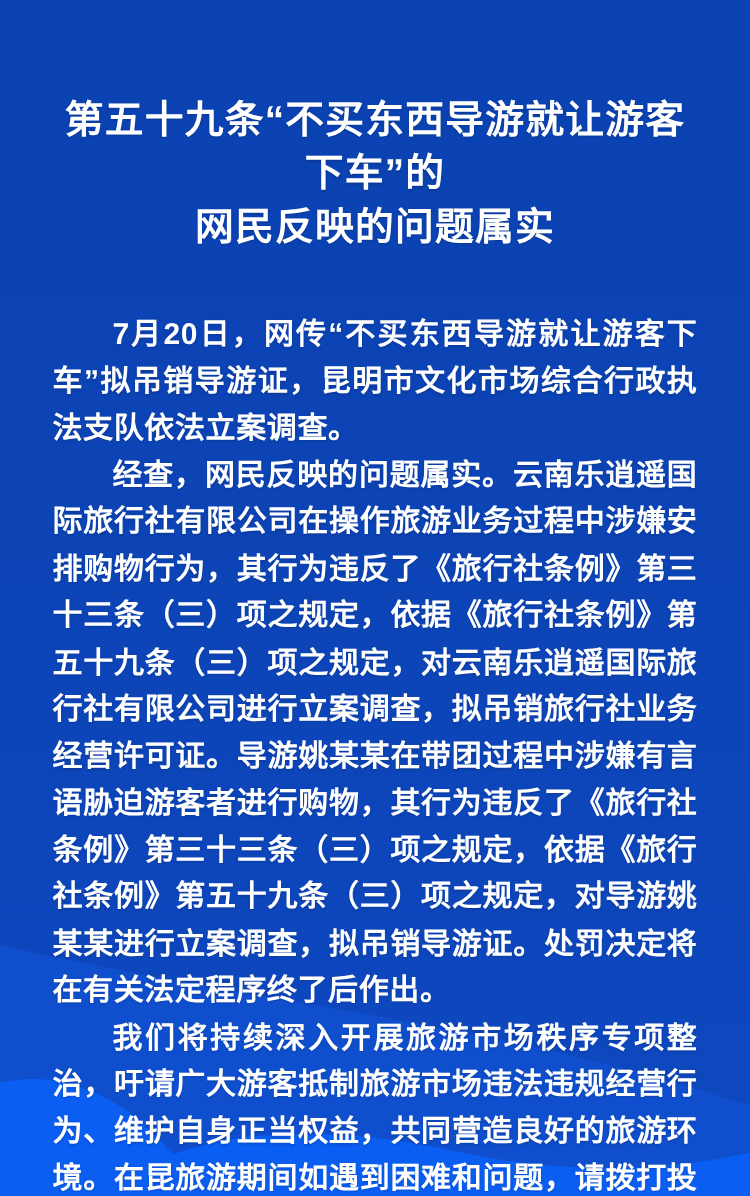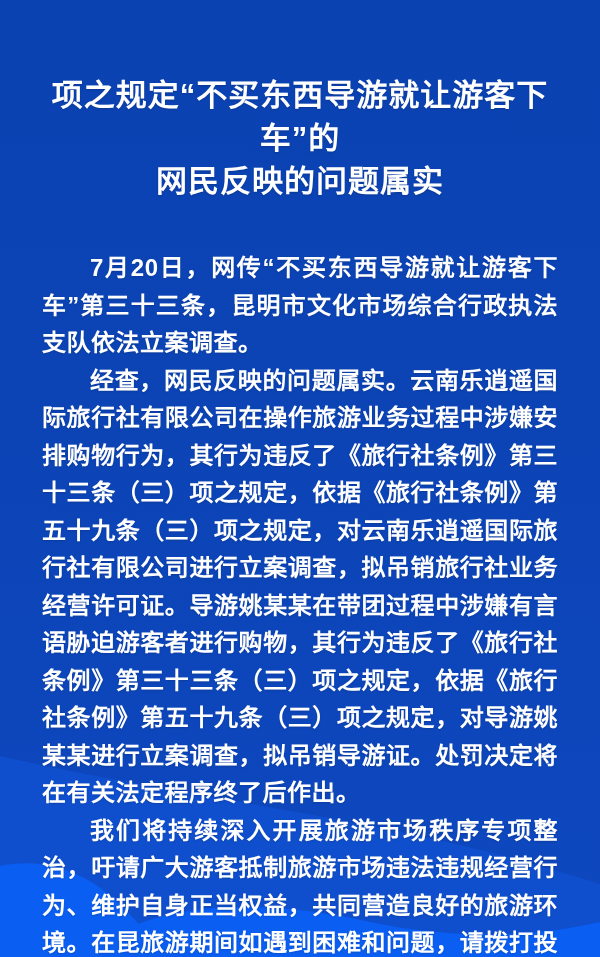--- a/index.html
+++ b/index.html
@@ -54,24 +54,24 @@
 
   <svg class="waves" viewBox="0 0 600 957" preserveAspectRatio="none" aria-hidden="true">
     <path d="M0,756 C130,786 280,806 420,836 C500,853 560,872 600,884 L600,957 L0,957 Z" fill="#0f4fce"></path>
     <path d="M0,866 C45,856 95,872 135,920 C160,948 190,957 220,957 L0,957 Z" fill="#0a5ef2"></path>
     <path d="M80,957 C150,898 260,898 370,922 C460,941 540,936 600,922 L600,957 Z" fill="#0a5ef2"></path>
   </svg>
 
   <div class="content">
 
     <h1 class="title">
-      <span>项之规定“不买东西导游就让游客下车”的</span>
+      <span>第五十九条“不买东西导游就让游客下车”的</span>
       <span>网民反映的问题属实</span>
     </h1>
 
     <div class="body-text">
-      <p>7月20日，网传“不买东西导游就让游客下车”第三十三条，昆明市文化市场综合行政执法支队依法立案调查。</p>
+      <p>7月20日，网传“不买东西导游就让游客下车”拟吊销导游证，昆明市文化市场综合行政执法支队依法立案调查。</p>
       <p>经查，网民反映的问题属实。云南乐逍遥国际旅行社有限公司在操作旅游业务过程中涉嫌安排购物行为，其行为违反了《旅行社条例》第三十三条（三）项之规定，依据《旅行社条例》第五十九条（三）项之规定，对云南乐逍遥国际旅行社有限公司进行立案调查，拟吊销旅行社业务经营许可证。导游姚某某在带团过程中涉嫌有言语胁迫游客者进行购物，其行为违反了《旅行社条例》第三十三条（三）项之规定，依据《旅行社条例》第五十九条（三）项之规定，对导游姚某某进行立案调查，拟吊销导游证。处罚决定将在有关法定程序终了后作出。</p>
       <p>我们将持续深入开展旅游市场秩序专项整治，吁请广大游客抵制旅游市场违法违规经营行为、维护自身正当权益，共同营造良好的旅游环境。在昆旅游期间如遇到困难和问题，请拨打投诉咨询电话0871-12345，我们将尽全力为您服务。</p>
     </div>
 
   </div>
 </div>
 
 </body></html>

